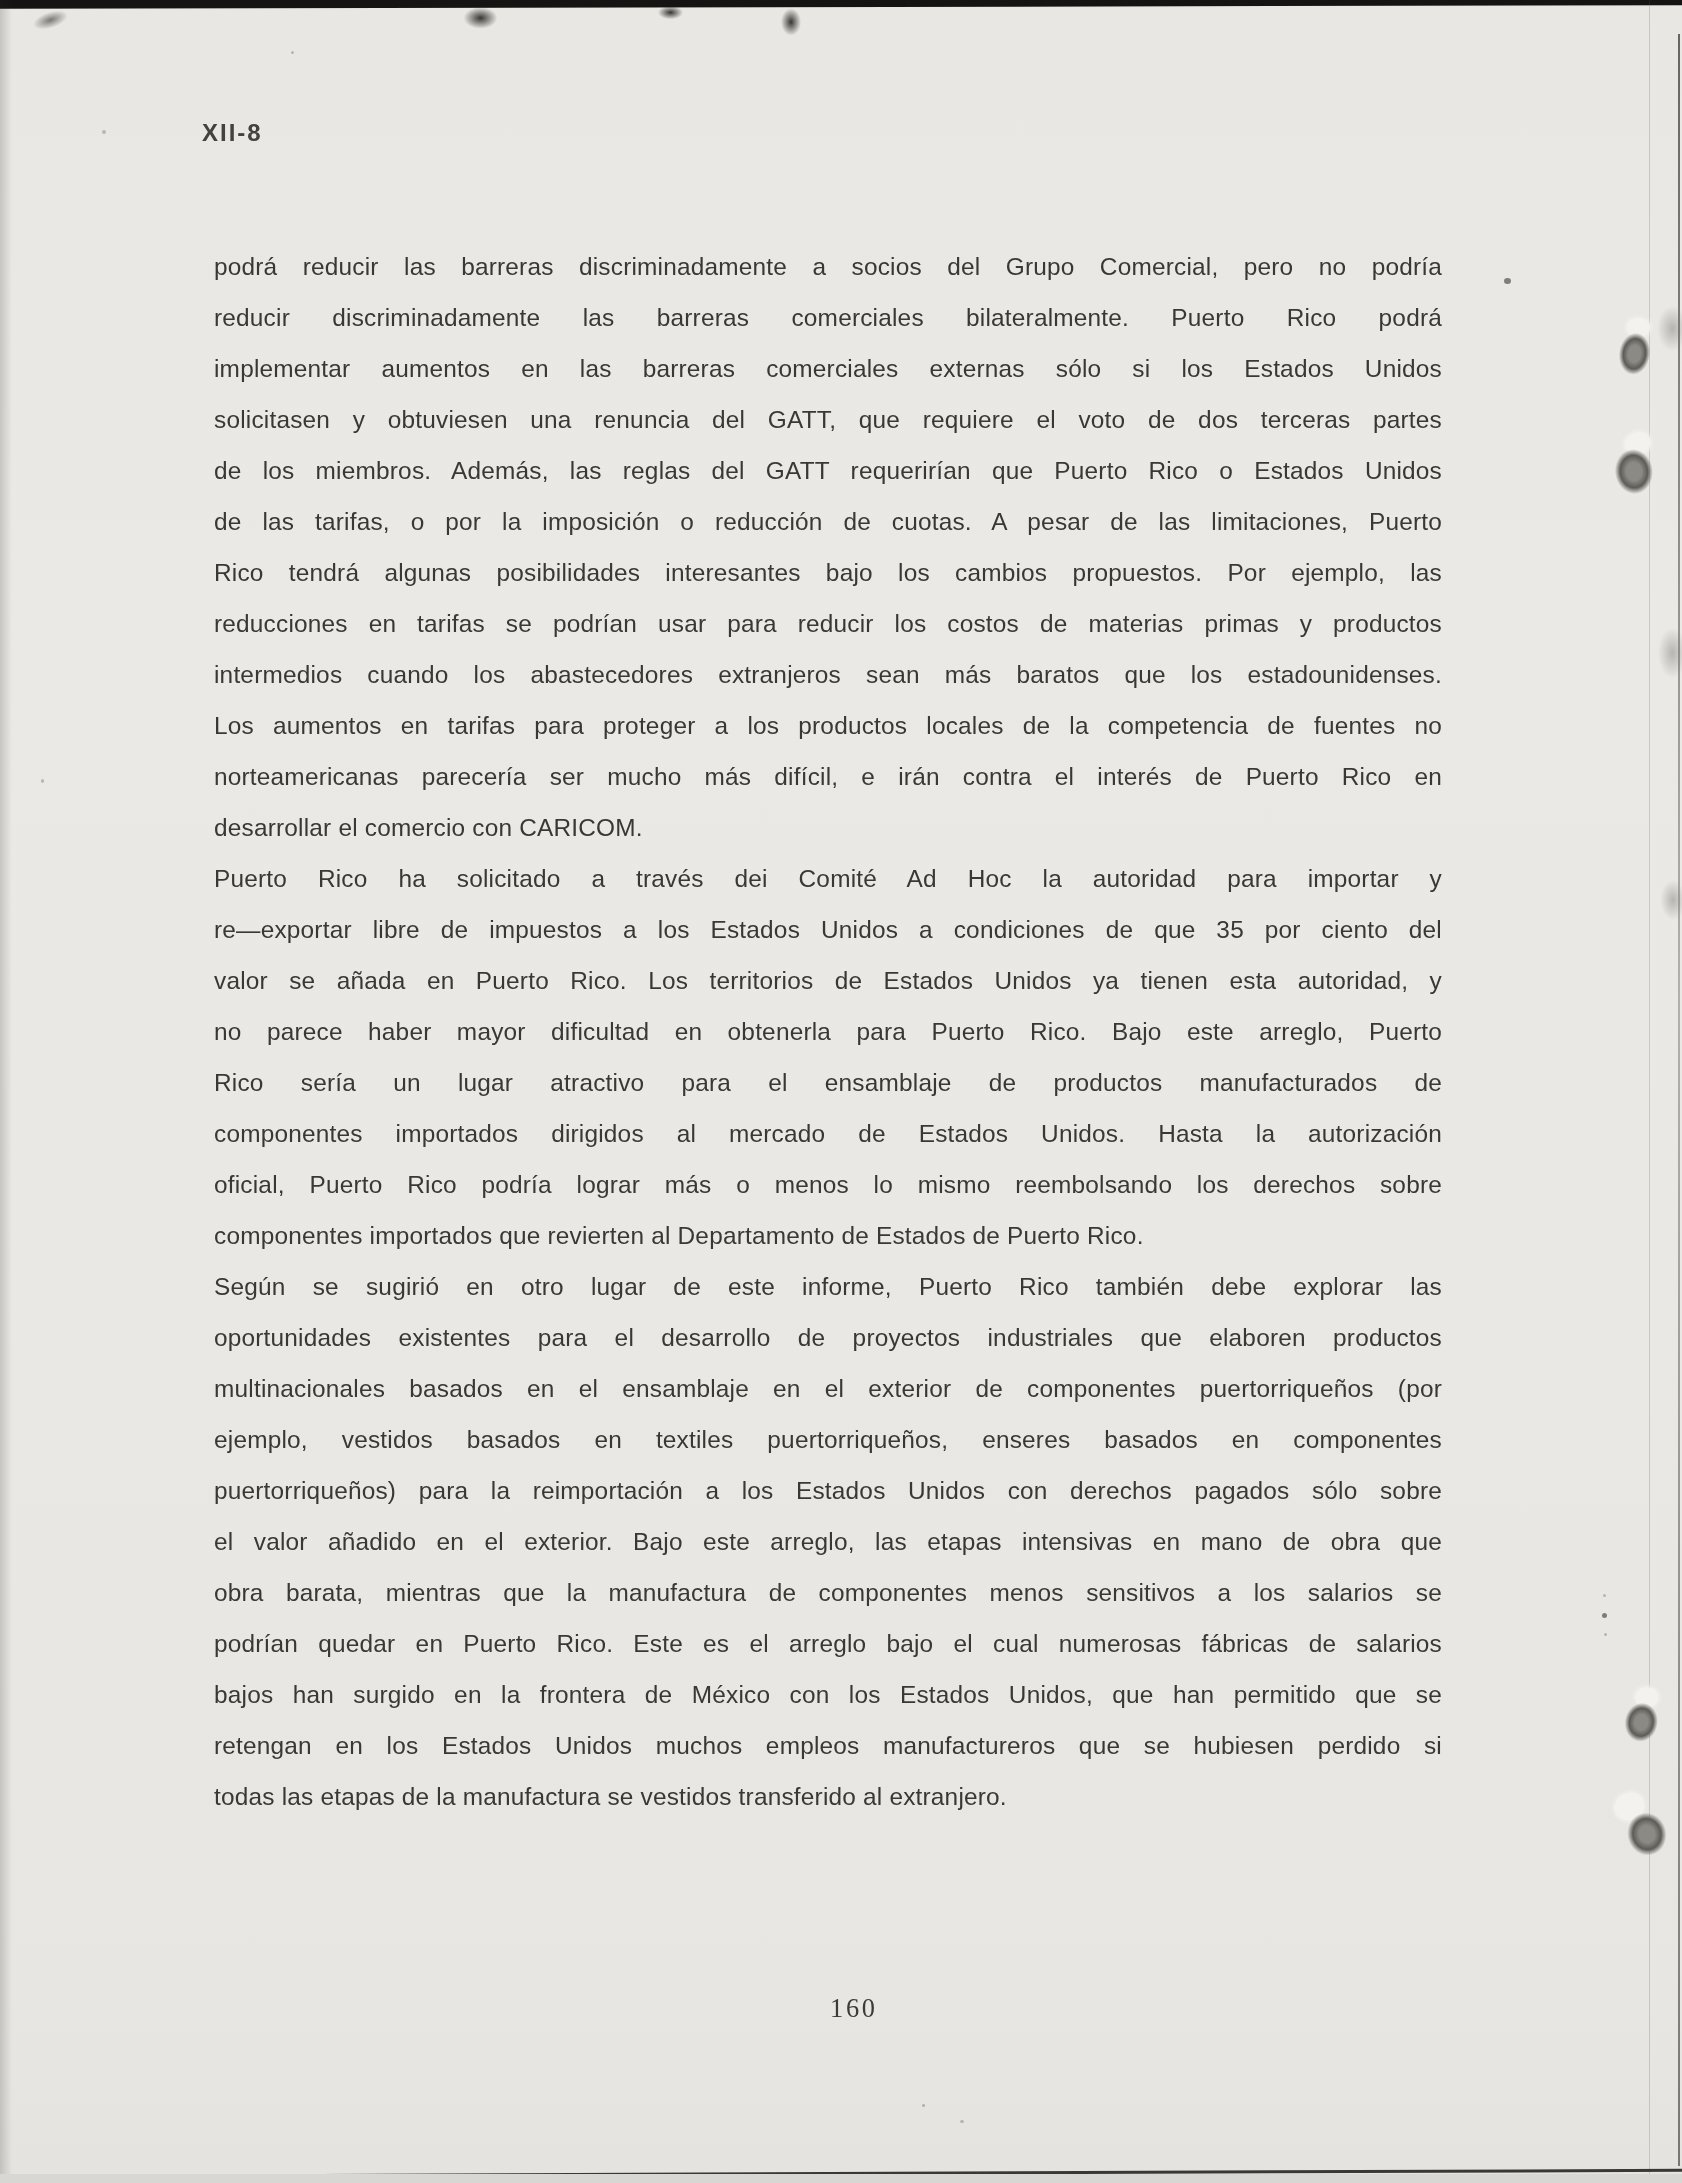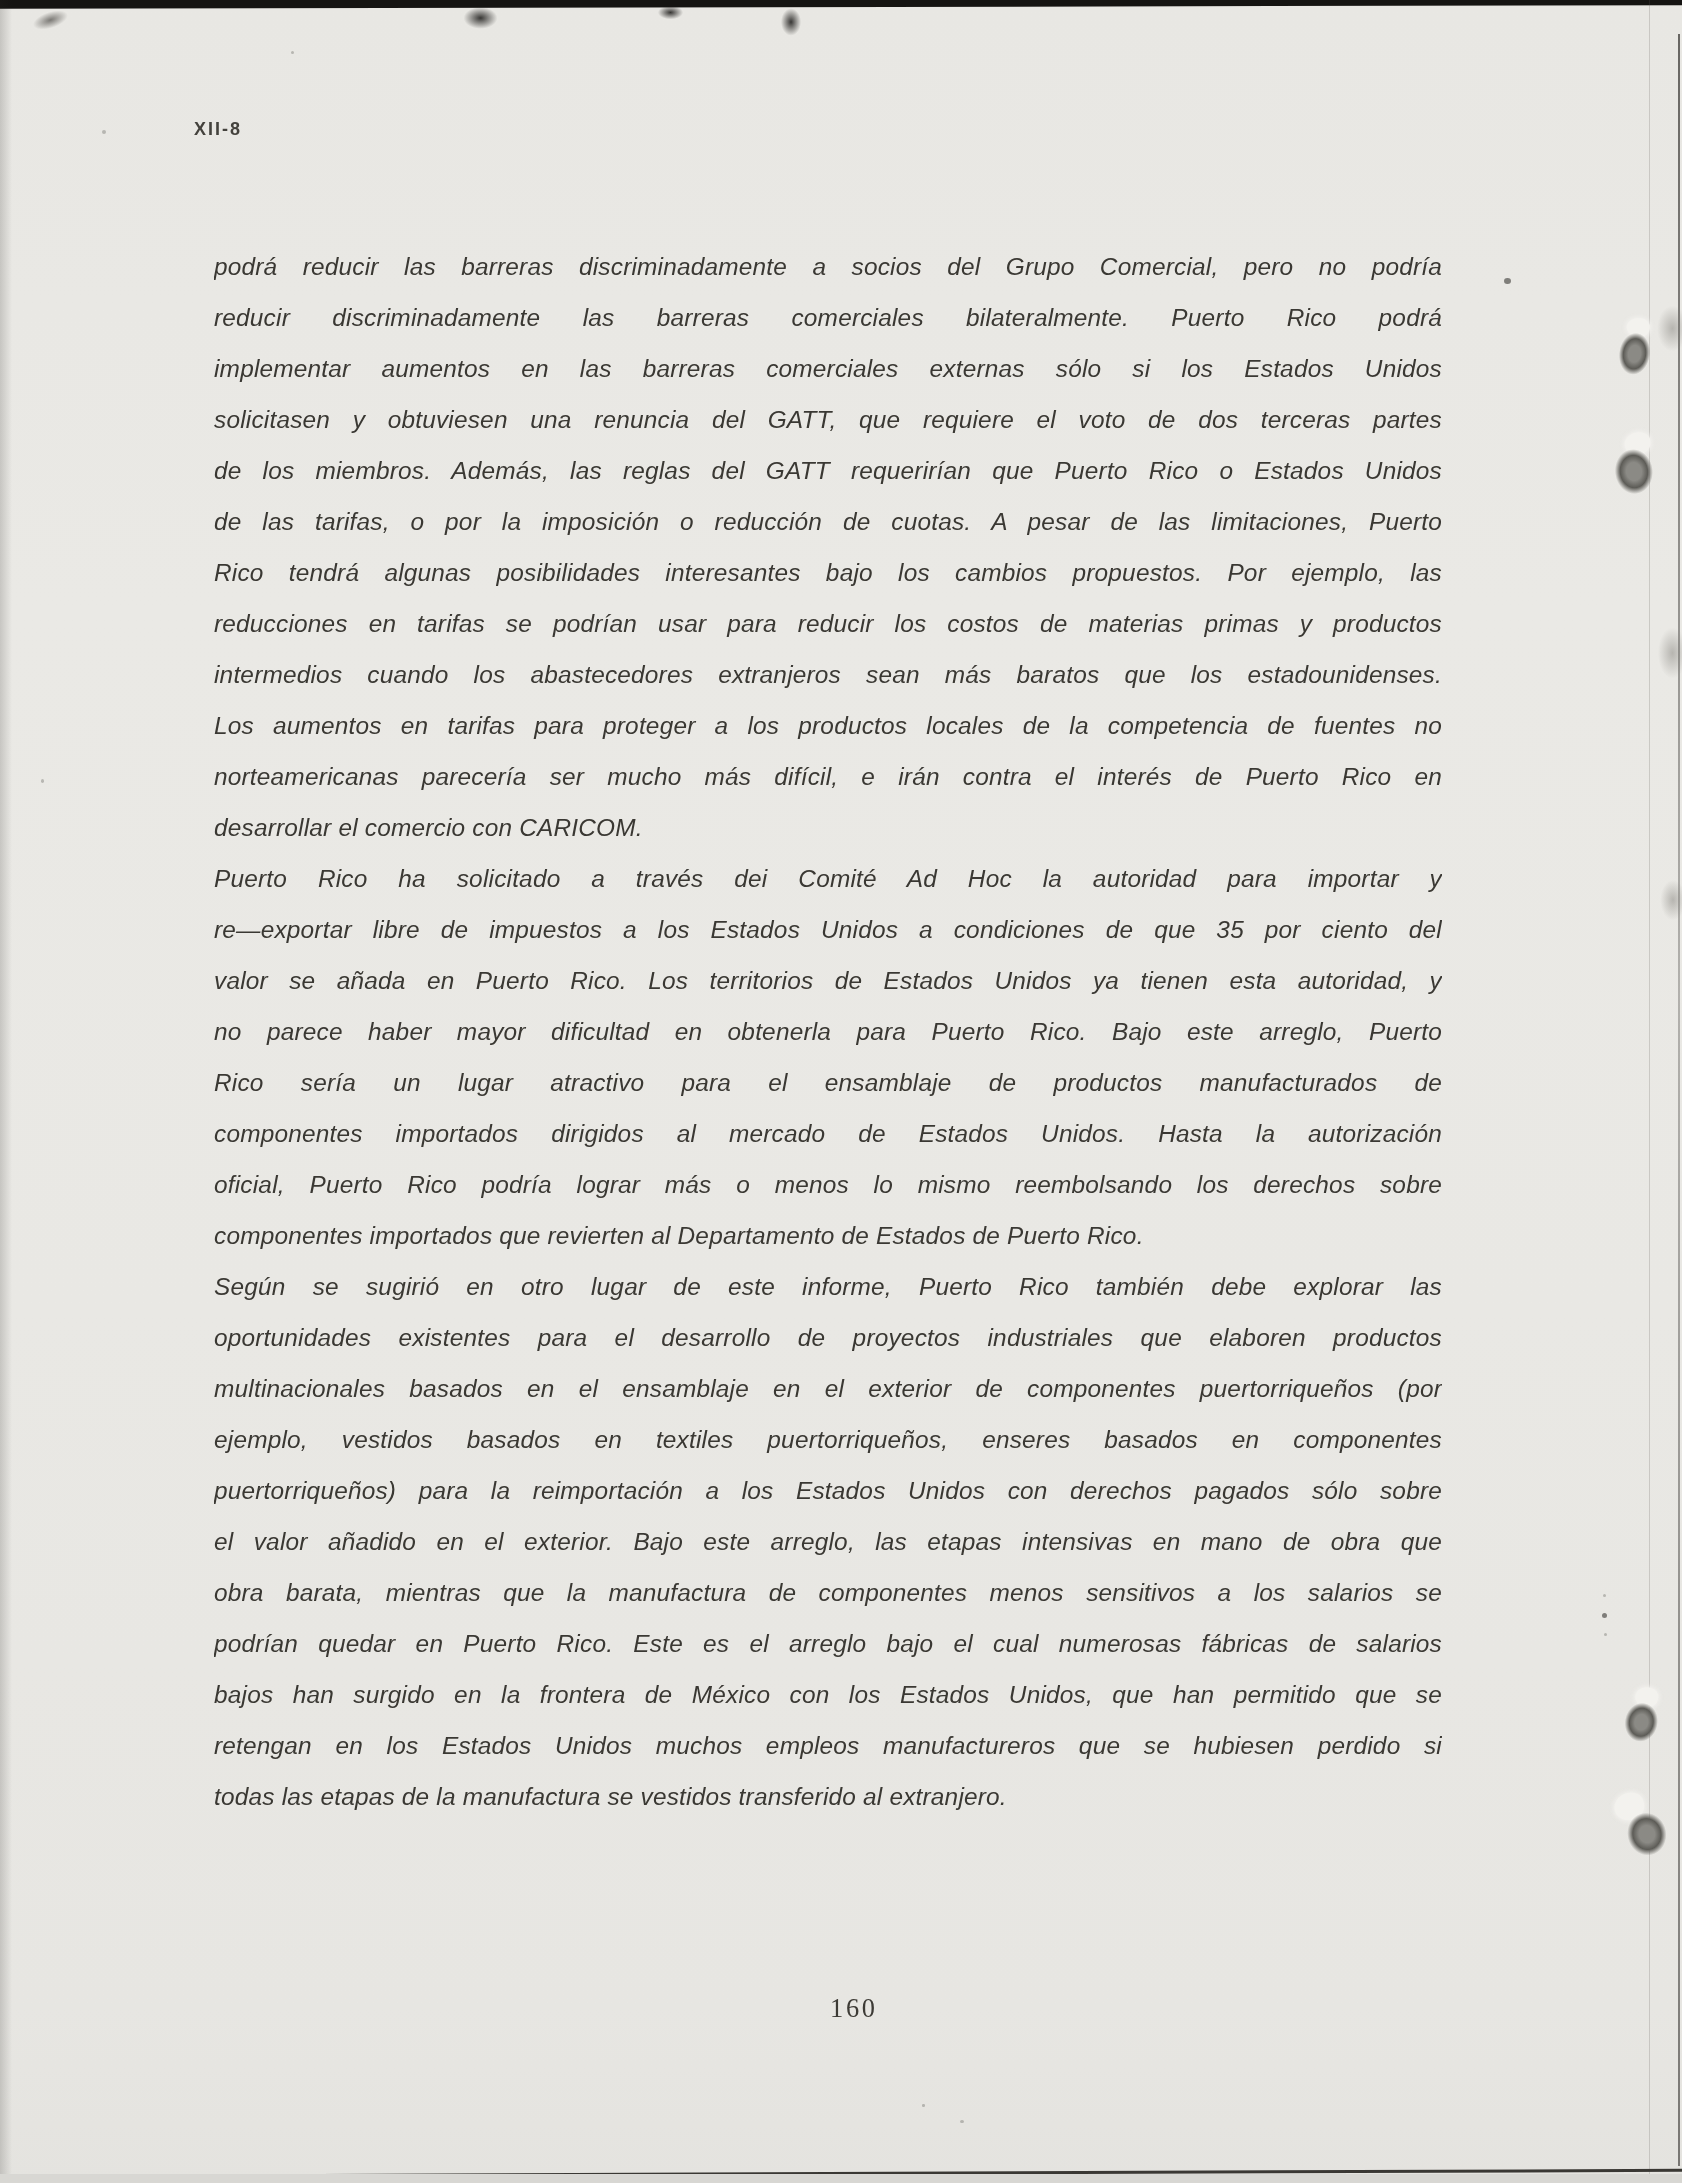--- a/index.html
+++ b/index.html
@@ -60,29 +60,29 @@
   .smudge .gray-blob {
     position:absolute;
     background:radial-gradient(closest-side, #8b8a85 40%, #5d5c57 72%, rgba(70,69,65,0) 100%);
     border-radius:48% 52% 55% 45%;
   }
   .speck { position:absolute; border-radius:50%; background:rgba(40,38,35,0.55); }
   .speck.light { background:rgba(70,68,64,0.3); }
 
   
   .hdr {
-    position:absolute; left:194px; top:119px;
-    font-size:18px; font-weight:bold; letter-spacing:2px; color:#44423d;
+    position:absolute; left:202px; top:119px;
+    font-size:24px; font-weight:bold; letter-spacing:2px; color:#44423d;
   }
   .text-block {
     position:absolute; left:214px; top:241px; width:1228px;
     font-size:24.4px; line-height:51px; color:#3a3833; letter-spacing:0.2px;
   }
   .line {
-    position:relative; height:51px; overflow:hidden; text-align:justify;font-style:italic;
+    position:relative; height:51px; overflow:hidden; text-align:justify;
   }
   .line .jspacer { display:inline-block; width:100%; height:0; }
   .pageno {
     position:absolute; left:830px; top:1993px;
     font-family:"Liberation Serif", serif;
     font-size:26.4px; letter-spacing:2.7px; color:#3d3b36;
   }
 </style>
 </head>
 <body>

